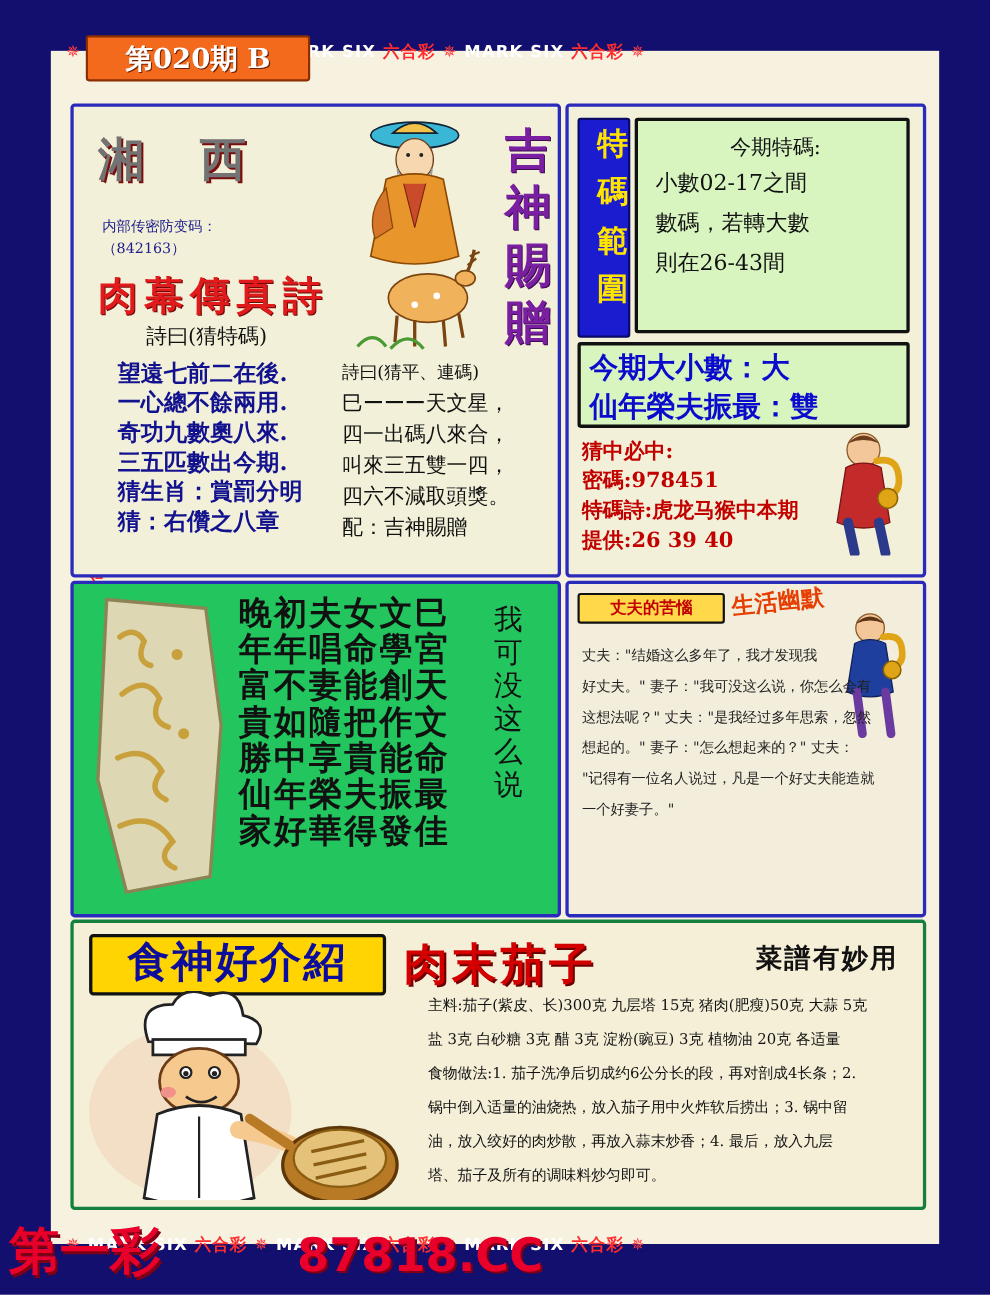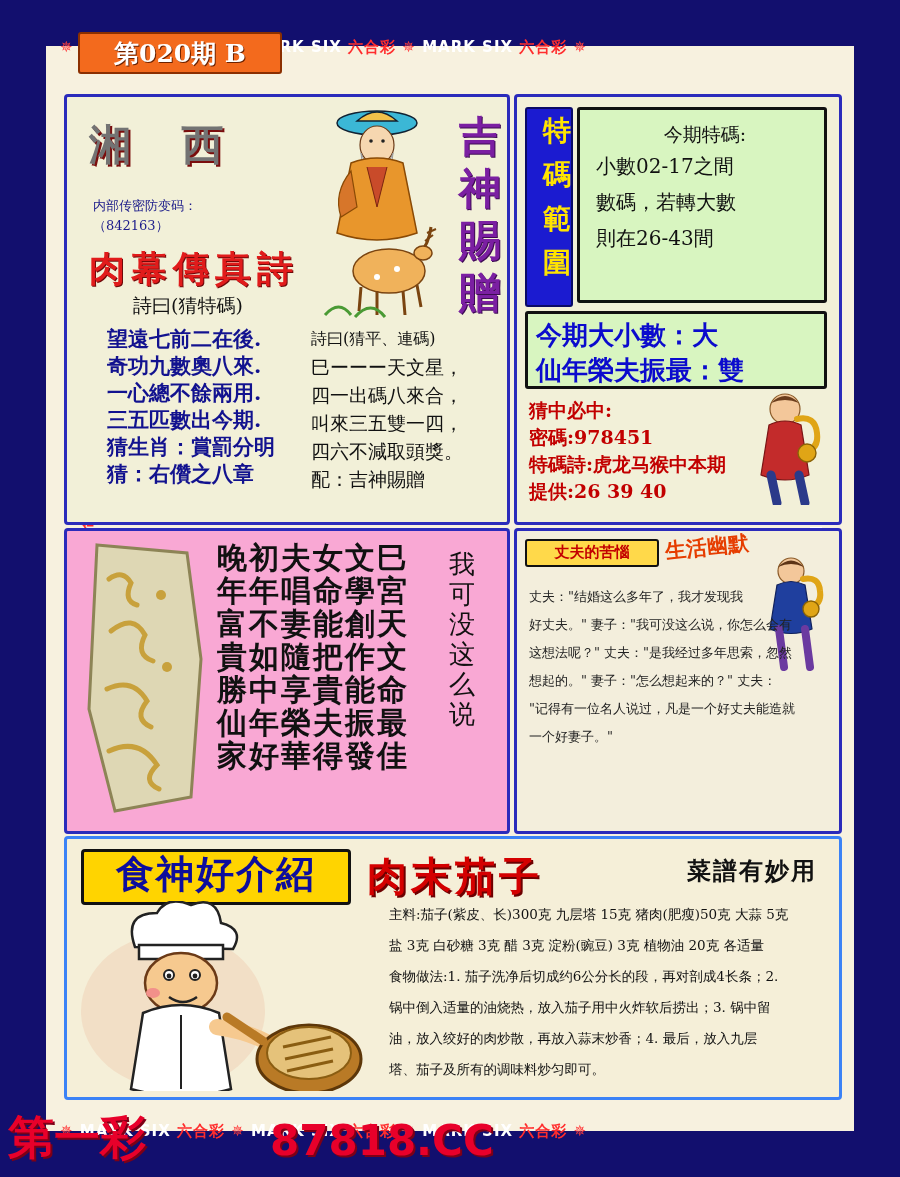--- a/index.html
+++ b/index.html
@@ -137,21 +137,21 @@
   .guess{
     position:absolute;left:12px;top:300px;width:300px;
     font-size:19px;line-height:27px;color:#c20000;font-weight:bold;
     font-family:"DejaVu Serif","Liberation Serif",serif;
   }
   .horn-man{position:absolute;right:4px;top:288px;width:96px;height:120px;}
 
   
   .panel3{
     position:absolute;left:12px;top:452px;width:440px;height:300px;
-    background:#f9a8d4;border:3px solid #2b2bbb;border-radius:4px;
+    background:#22c55e;border:3px solid #2b2bbb;border-radius:4px;
   }
   .stone{position:absolute;left:8px;top:8px;width:140px;height:282px;}
   .bigchars{
     position:absolute;left:150px;top:10px;width:218px;
     font-size:30px;line-height:33px;font-weight:bold;color:#111;
     letter-spacing:2px;
     font-family:"DejaVu Serif","Liberation Serif",serif;
   }
   .vertcol{
     position:absolute;left:378px;top:18px;width:34px;
@@ -180,21 +180,21 @@
   .hum-body{
     position:absolute;left:12px;top:52px;width:298px;
     font-size:13px;line-height:28px;color:#222;
     font-family:"DejaVu Serif","Liberation Serif",serif;
   }
   .sax-man{position:absolute;right:2px;top:20px;width:86px;height:120px;}
 
   
   .panel5{
     position:absolute;left:12px;top:760px;width:772px;height:258px;
-    background:#f5efd8;border:3px solid #3b82f6;border-radius:4px;
+    background:#f5efd8;border:3px solid #15803d;border-radius:4px;
   }
   .ss-title{
     position:absolute;left:14px;top:10px;width:264px;height:50px;
     background:#ffd400;border:3px solid #111;border-radius:4px;
     color:#0d0d9c;font-size:38px;font-weight:bold;text-align:center;
     line-height:44px;letter-spacing:2px;
     font-family:"DejaVu Serif","Liberation Serif",serif;
   }
   .dish-name{
     position:absolute;left:300px;top:10px;
@@ -328,22 +328,22 @@
       <div class="jishen">吉神賜贈</div>
 
       <div class="title-xiangxi">湘 西</div>
       <div class="sub-secret">内部传密防变码：</div>
       <div class="sub-secret2">（842163）</div>
       <div class="title-neimu">肉幕傳真詩</div>
       <div class="shiyue">詩曰(猜特碼)</div>
 
       <div class="poemL">
         <div>望遠七前二在後.</div>
+        <div>一心總不餘兩用.</div>
         <div>奇功九數奧八來.</div>
-        <div>一心總不餘兩用.</div>
         <div>三五匹數出今期.</div>
         <div>猜生肖：賞罰分明</div>
         <div>猜：右儹之八章</div>
       </div>
 
       <div class="poemR">
         <div class="hd">詩曰(猜平、連碼)</div>
         <div>巳ーーー天文星，</div>
         <div>四一出碼八來合，</div>
         <div>叫來三五雙一四，</div>

